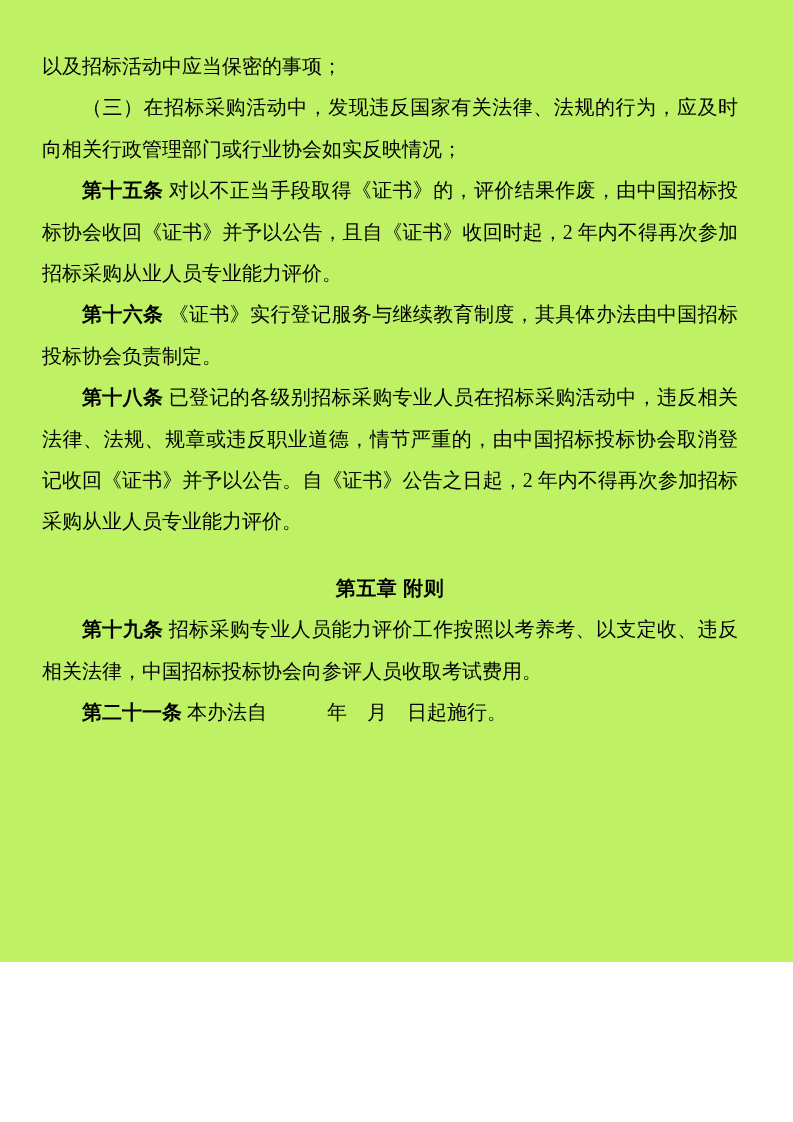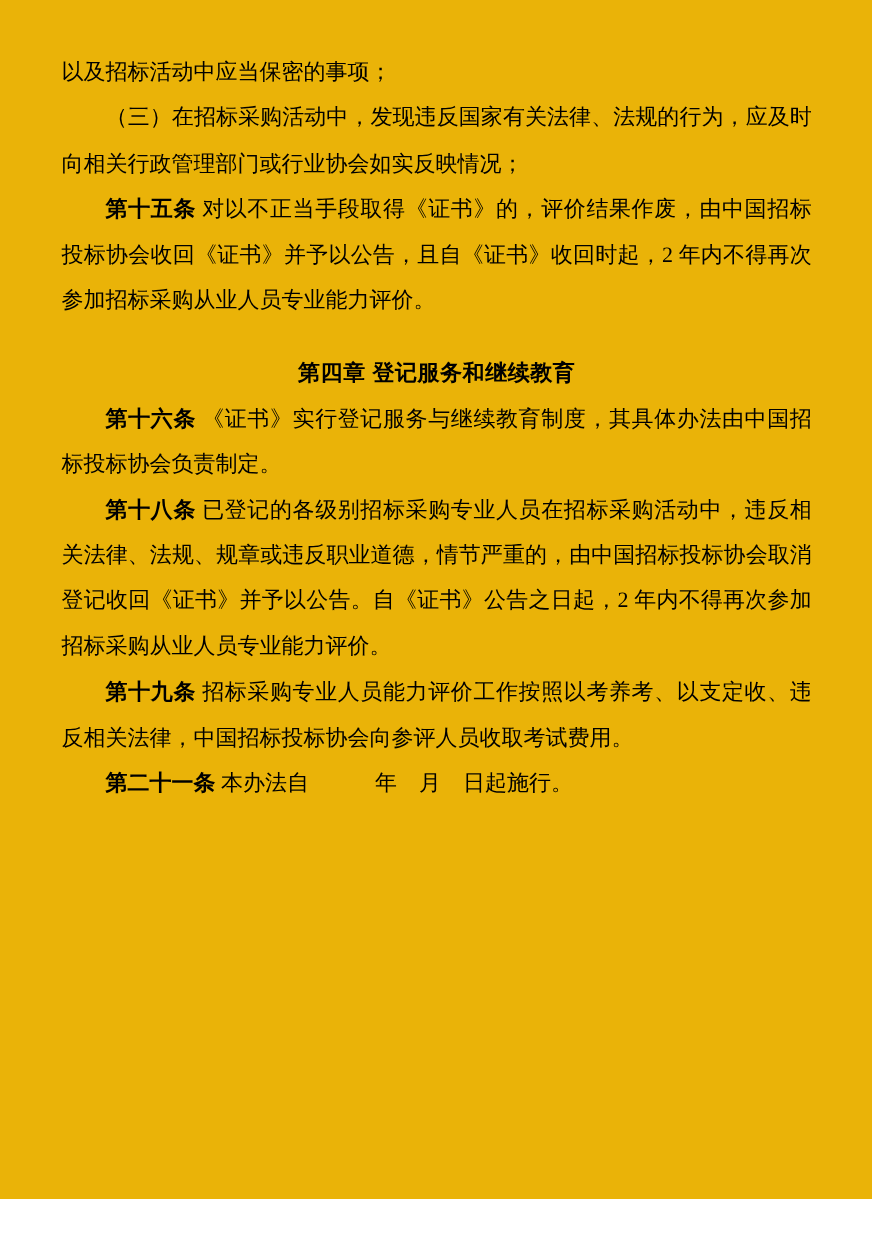--- a/index.html
+++ b/index.html
@@ -4,24 +4,24 @@
 <style>
   html, body {
     margin: 0;
     padding: 0;
     background: #ffffff;
   }
   .page {
     position: relative;
     box-sizing: border-box;
     width: 793px;
-    height: 1090px;
-    background: #eab308;
+    height: 962px;
+    background: #bef264;
     overflow: hidden;
-    padding: 46px 55px 0 56px;
+    padding: 46px 55px 0 42px;
     font-family: "Liberation Serif", "DejaVu Serif", serif;
     font-size: 20px;
     line-height: 41.4px;
     color: #000000;
   }
   .para {
     margin: 0;
     text-align: justify;
     text-justify: inter-ideograph;
   }
@@ -40,19 +40,19 @@
   }
 </style>
 </head>
 <body>
 
 <div class="page">
   <div>
       <div class="para">以及招标活动中应当保密的事项；</div>
       <div class="para indent">（三）在招标采购活动中，发现违反国家有关法律、法规的行为，应及时向相关行政管理部门或行业协会如实反映情况；</div>
       <div class="para indent"><span class="article-lead">第十五条</span> <span>对以不正当手段取得《证书》的，评价结果作废，由中国招标投标协会收回《证书》并予以公告，且自《证书》收回时起，2 年内不得再次参加招标采购从业人员专业能力评价。</span></div>
-      <div class="heading">第四章 登记服务和继续教育</div>
       <div class="para indent"><span class="article-lead">第十六条</span> <span>《证书》实行登记服务与继续教育制度，其具体办法由中国招标投标协会负责制定。</span></div>
       <div class="para indent"><span class="article-lead">第十八条</span> <span>已登记的各级别招标采购专业人员在招标采购活动中，违反相关法律、法规、规章或违反职业道德，情节严重的，由中国招标投标协会取消登记收回《证书》并予以公告。自《证书》公告之日起，2 年内不得再次参加招标采购从业人员专业能力评价。</span></div>
+      <div class="heading">第五章 附则</div>
       <div class="para indent"><span class="article-lead">第十九条</span> <span>招标采购专业人员能力评价工作按照以考养考、以支定收、违反相关法律，中国招标投标协会向参评人员收取考试费用。</span></div>
       <div class="para indent"><span class="article-lead">第二十一条</span> <span>本办法自　　　年　月　日起施行。</span></div>
     </div>
 </div>
 
 </body></html>

